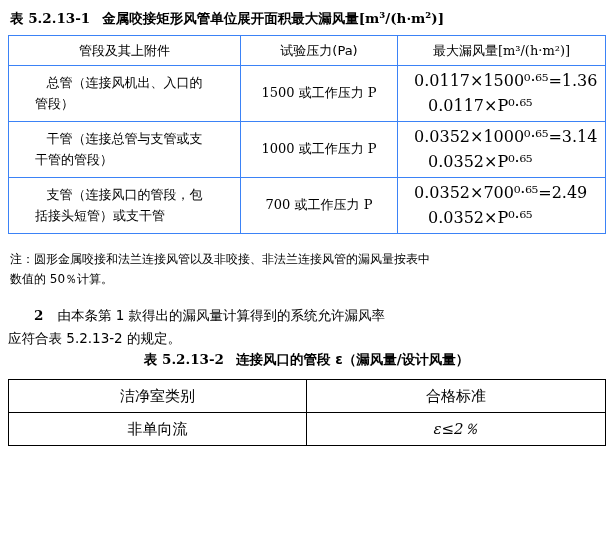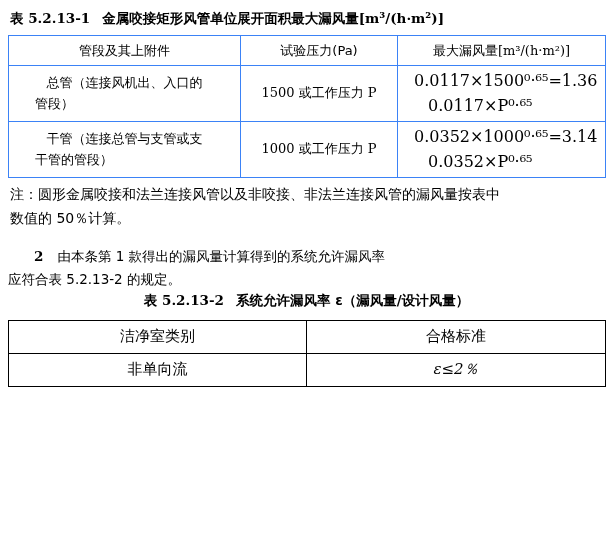--- a/index.html
+++ b/index.html
@@ -105,22 +105,22 @@
   }
   .formula.second {
     padding-left: 30px;
   }
   .hdr-unit {
     font-family: "DejaVu Serif", "Liberation Serif", serif;
   }
 
   
   .note {
-    margin: 5px 0 0 2px;
-    font-size: 14px;
+    margin: 15px 0 0 2px;
+    font-size: 12px;
     line-height: 1.7;
   }
   .note .note-l2 {
     display: block;
     text-indent: 0px;
   }
 
   
   .para {
     margin: 14px 0 0 0;
@@ -194,35 +194,46 @@
         <td class="cell-a cell-pad">
           <span class="l1">干管（连接总管与支管或支</span>
           <span class="l2">干管的管段）</span>
         </td>
         <td class="seri">1000 或工作压力 P</td>
         <td>
           <span class="formula">0.0352×1000⁰·⁶⁵=3.14</span>
           <span class="formula second">0.0352×P⁰·⁶⁵</span>
         </td>
       </tr>
+      <tr>
+        <td class="cell-a cell-pad">
+          <span class="l1">支管（连接风口的管段，包</span>
+          <span class="l2">括接头短管）或支干管</span>
+        </td>
+        <td class="seri">700 或工作压力 P</td>
+        <td>
+          <span class="formula">0.0352×700⁰·⁶⁵=2.49</span>
+          <span class="formula second">0.0352×P⁰·⁶⁵</span>
+        </td>
+      </tr>
     </tbody>
   </table>
 
   <div class="note">
     <span>注：圆形金属咬接和法兰连接风管以及非咬接、非法兰连接风管的漏风量按表中</span>
     <span class="note-l2">数值的 50％计算。</span>
   </div>
 
   <div class="para">
     <span class="p-num">2</span><span>由本条第 1 款得出的漏风量计算得到的系统允许漏风率</span>
     <span class="p-l2">应符合表 5.2.13-2 的规定。</span>
   </div>
 
   <div class="caption caption-2">
-    <span class="cap-num">表 5.2.13-2</span><span class="cap-title">系统允许漏风率 ε（漏风量/设计风量）</span>
+    <span class="cap-num">表 5.2.13-2</span><span class="cap-title">连接风口的管段 ε（漏风量/设计风量）</span>
   </div>
 
   <table class="t2">
     <colgroup>
         <col class="c1">
         <col class="c2">
       </colgroup>
     <tbody>
       <tr>
         <td>洁净室类别</td>

